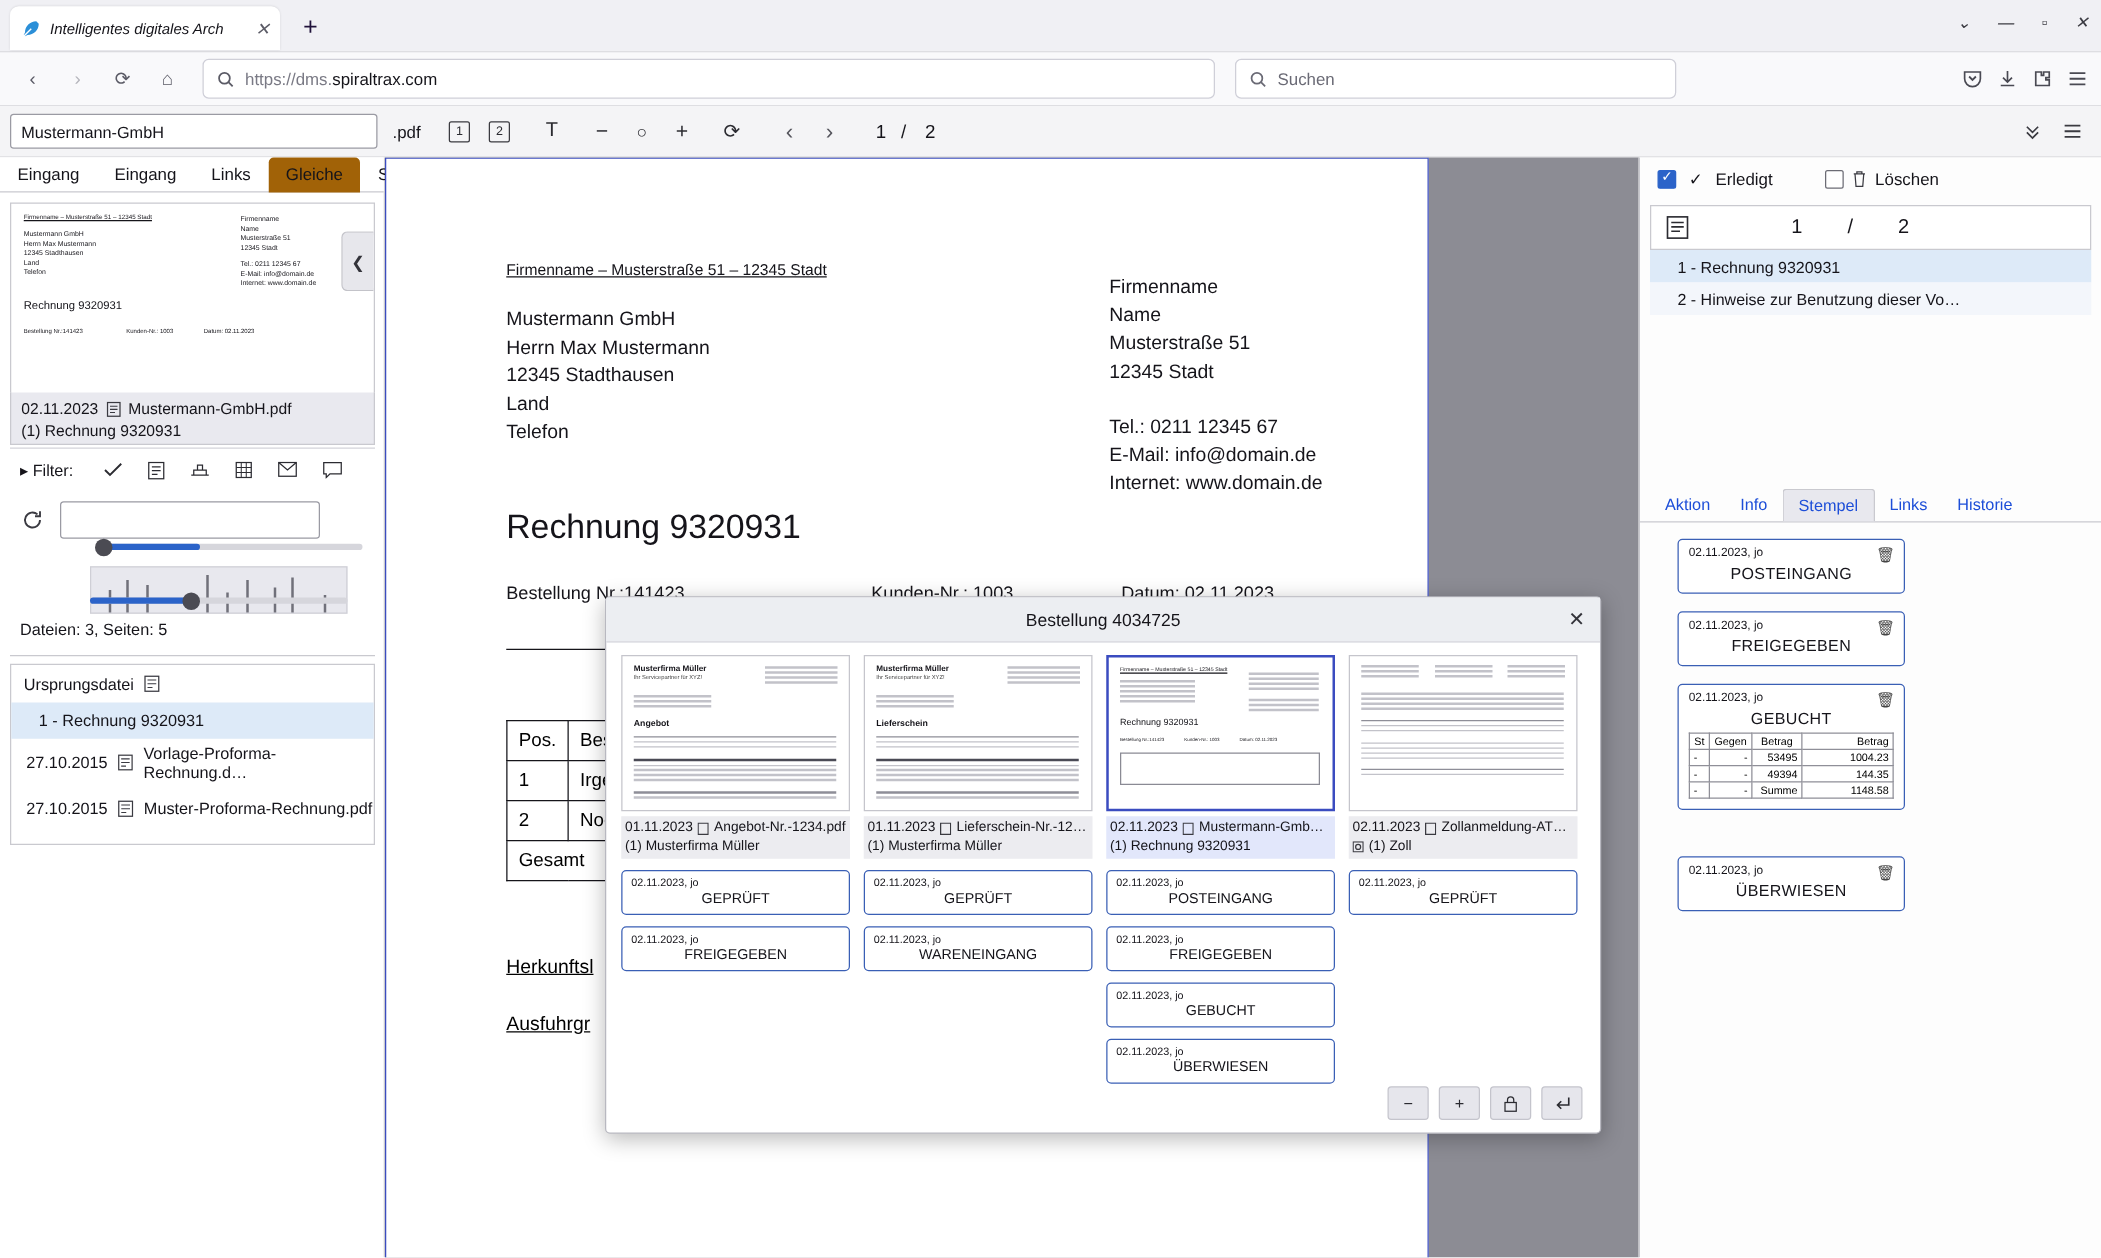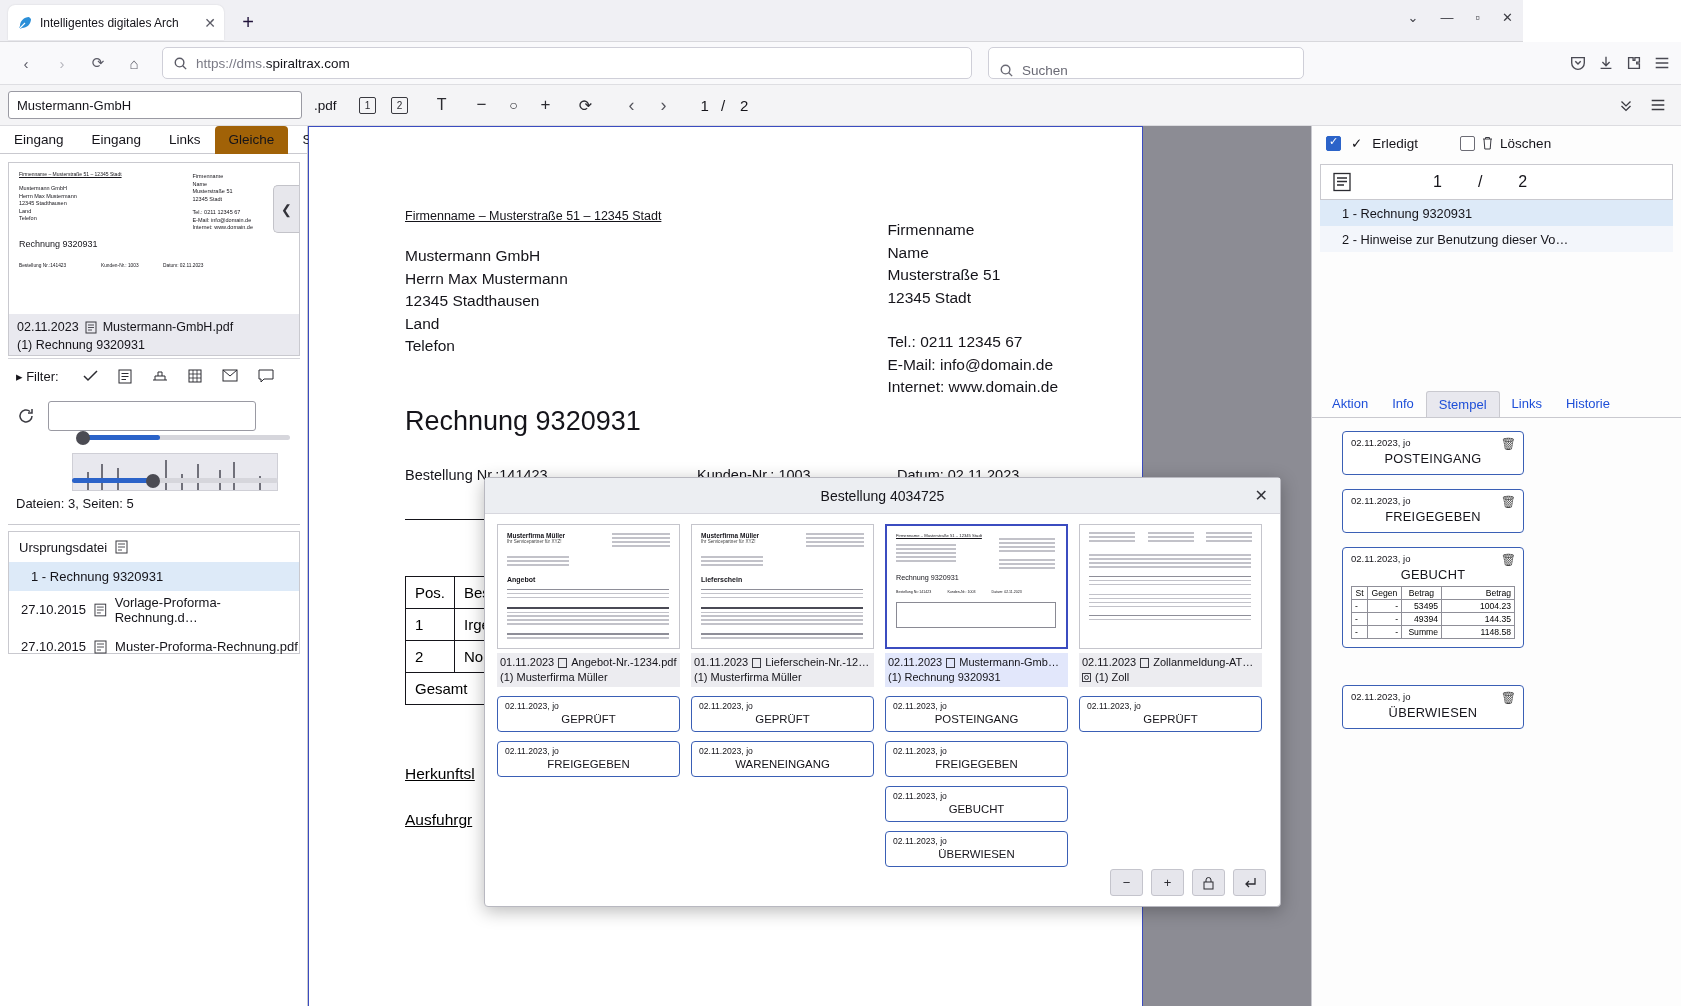--- a/index.html
+++ b/index.html
@@ -8,22 +8,22 @@
     width: 1681px; height: 1006px;
     overflow: hidden;
     font-family: "Liberation Sans", sans-serif;
     background: #ffffff;
     -webkit-font-smoothing: antialiased;
   }
   .app { position: relative; width: 1681px; height: 1006px; }
 
   
   .chrome-tabbar {
-    position: absolute; top: 0; left: 0; width: 1523px; height: 42px;
-    background: #f0f0f4; border-bottom: 1px solid #d8d8dc;
+    position: absolute; top: 0; left: 0; width: 1681px; height: 42px;
+    background: #f0f0f4; border-bottom: 1px solid #d8d8dc; font-style: italic;
   }
   .tab {
     position: absolute; left: 8px; top: 5px; width: 216px; height: 35px;
     background: #ffffff; border-radius: 7px 7px 0 0;
     display: flex; align-items: center; padding: 0 8px;
     box-shadow: 0 0 2px rgba(0,0,0,.12);
   }
   .tab-favicon { width: 16px; height: 16px; flex: 0 0 16px; margin-right: 8px; }
   .tab-title {
     font-size: 12px; color: #15141a; white-space: nowrap; overflow: hidden;
@@ -48,23 +48,23 @@
   }
   .navbtn.dim { color: #b6b6bd; }
   .urlbar {
     margin-left: 8px; width: 810px; height: 32px; background: #ffffff;
     border: 1px solid #cfcfd8; border-radius: 5px;
     display: flex; align-items: center; padding: 0 10px; gap: 8px;
   }
   .urlbar .txt { font-size: 13.5px; color: #15141a; }
   .urlbar .txt .dim { color: #7a7a85; }
   .searchbar {
-    margin-left: 12px; width: 316px; height: 32px; background: #ffffff;
+    margin-left: 12px; width: 353px; height: 32px; background: #ffffff;
     border: 1px solid #cfcfd8; border-radius: 5px;
-    display: flex; align-items: flex-end; padding: 0 10px; gap: 8px;
+    display: flex; align-items: center; padding: 0 10px; gap: 8px;
   }
   .searchbar .ph { font-size: 13.5px; color: #6a6a75; }
   .navbar-right { margin-left: auto; display: flex; gap: 10px; align-items: center; }
 
   
   .pdftoolbar {
     position: absolute; top: 85px; left: 0; width: 1681px; height: 41px;
     background: #f4f4f6; border-bottom: 1px solid #dcdce0;
     display: flex; align-items: center; padding: 0 8px; gap: 6px;
   }
@@ -134,21 +134,21 @@
   }
   .hbar { position: absolute; bottom: 0; width: 2px; background: #70707a; }
   .hslider-track { position: absolute; left: 72px; top: 352px; width: 206px; height: 5px; background: #d6d6dc; border-radius: 3px; }
   .hslider-fill { position: absolute; left: 72px; top: 352px; width: 82px; height: 5px; background: #2b63c9; border-radius: 3px; }
   .hslider-knob { position: absolute; left: 146px; top: 348px; width: 14px; height: 14px; border-radius: 50%; background: #4b4b53; }
 
   .files-count { position: absolute; left: 16px; top: 370px; font-size: 13px; color: #15141a; }
   .lp-divider { position: absolute; left: 8px; top: 398px; width: 292px; height: 1px; background: #c9c9cf; }
 
   .origin-box {
-    position: absolute; left: 8px; top: 405px; width: 292px; height: 123px;
+    position: absolute; left: 8px; top: 405px; width: 292px; height: 145px;
     border: 1px solid #c9c9cf; background: #fff;
   }
   .origin-head { height: 30px; display: flex; align-items: center; gap: 8px; padding: 0 10px; font-size: 13px; color: #15141a; }
   .origin-item {
     height: 29px; display: flex; align-items: center; padding-left: 22px;
     font-size: 13px; color: #15141a;
   }
   .origin-item.sel { background: #ddeaf8; }
   .origin-item.alt { background: #eef2f8; }
   .filelist-item {

